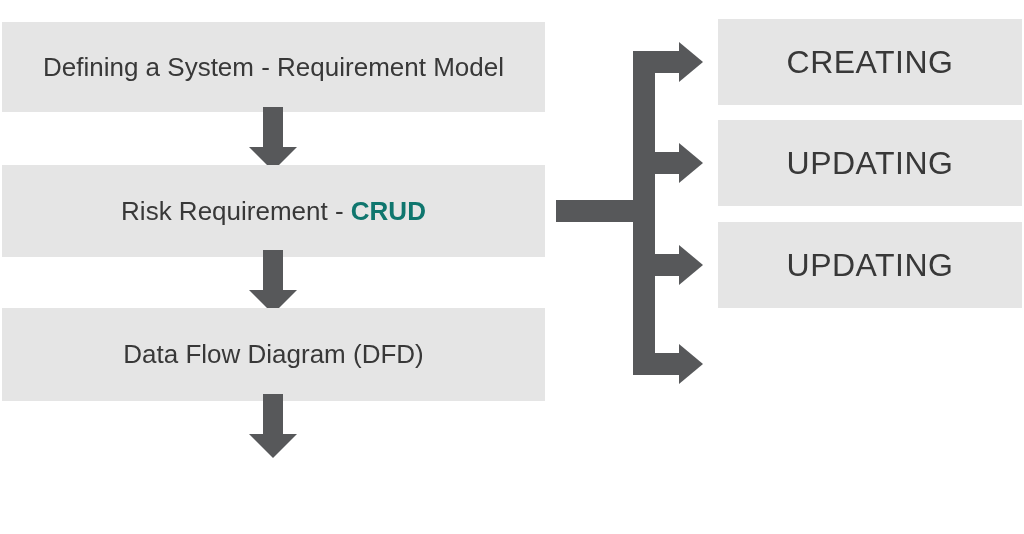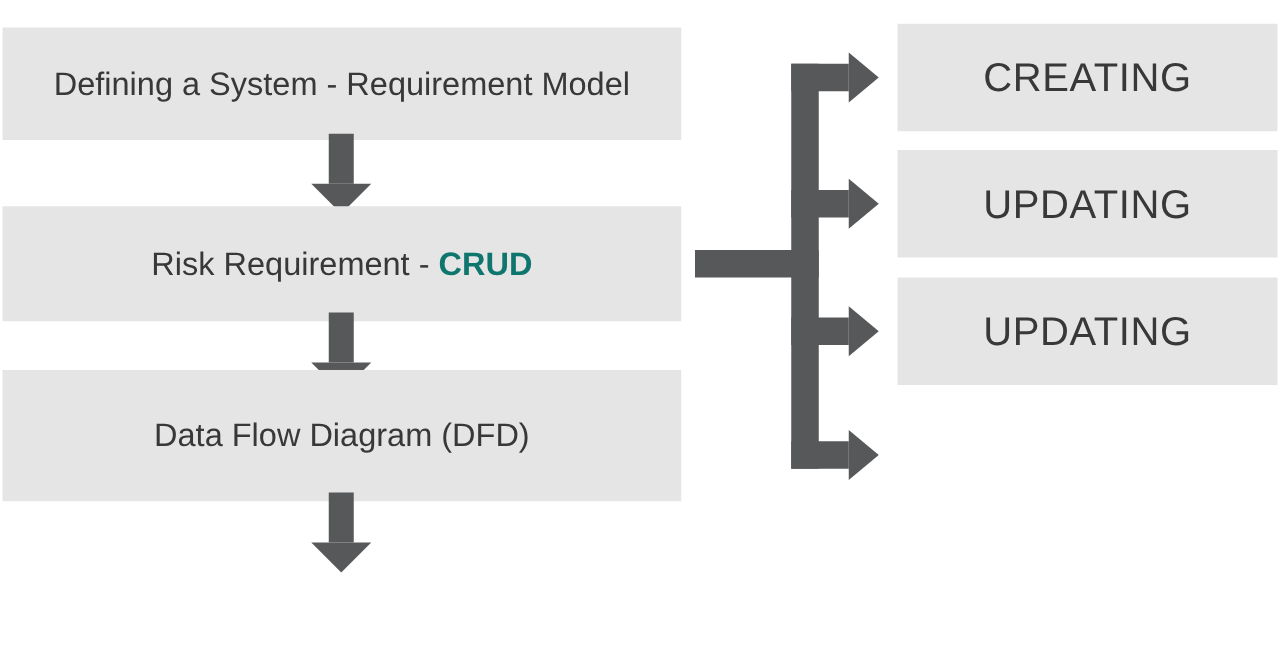--- a/index.html
+++ b/index.html
@@ -114,21 +114,21 @@
 
   <div class="lbox" style="top:149px;height:92px">
     <span><span>Risk Requirement - </span><span class="bold">CRUD</span></span>
   </div>
 
   <div class="down-arrow" style="top:234px">
     <div class="da-shaft"></div>
     <div class="da-head"></div>
   </div>
 
-  <div class="lbox" style="top:280px;height:105px">
+  <div class="lbox" style="top:292px;height:93px">
     <span><span>Data Flow Diagram (DFD)</span><span class="bold"></span></span>
   </div>
 
   <div class="down-arrow" style="top:378px">
     <div class="da-shaft"></div>
     <div class="da-head"></div>
   </div>
 
 
   <div class="stub"></div>

